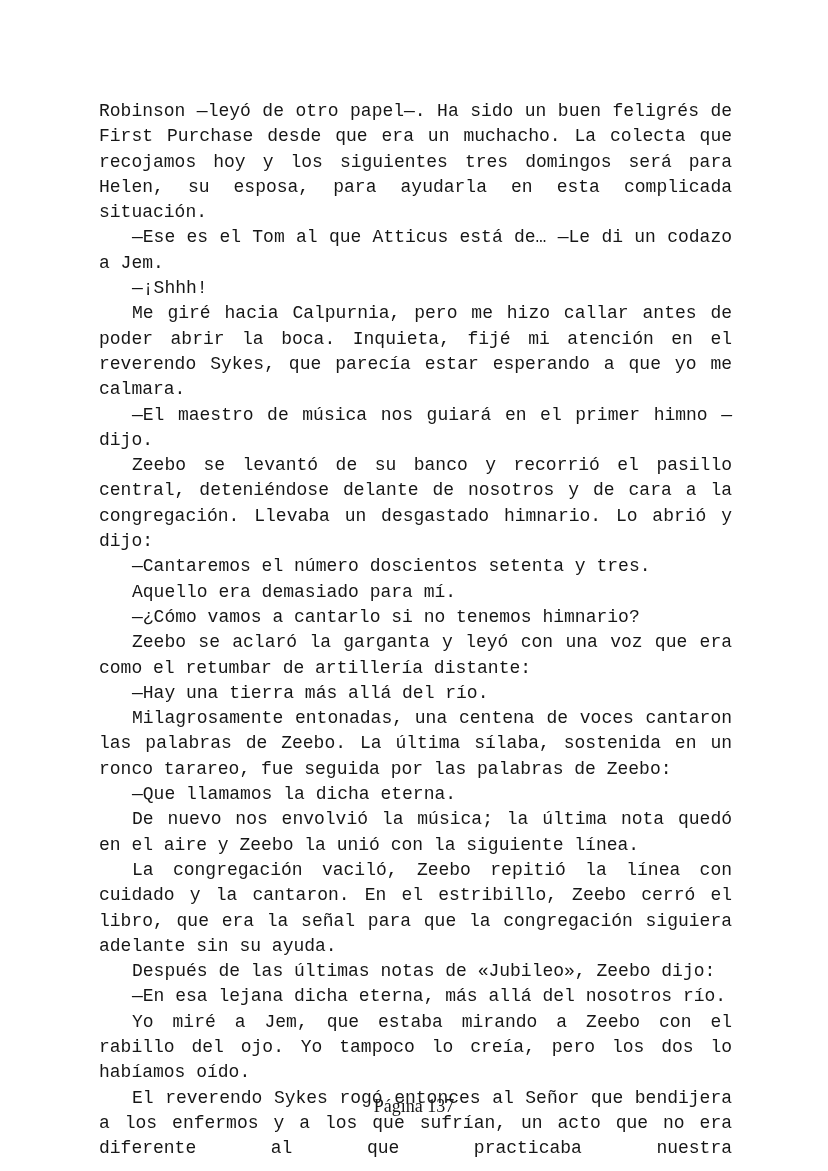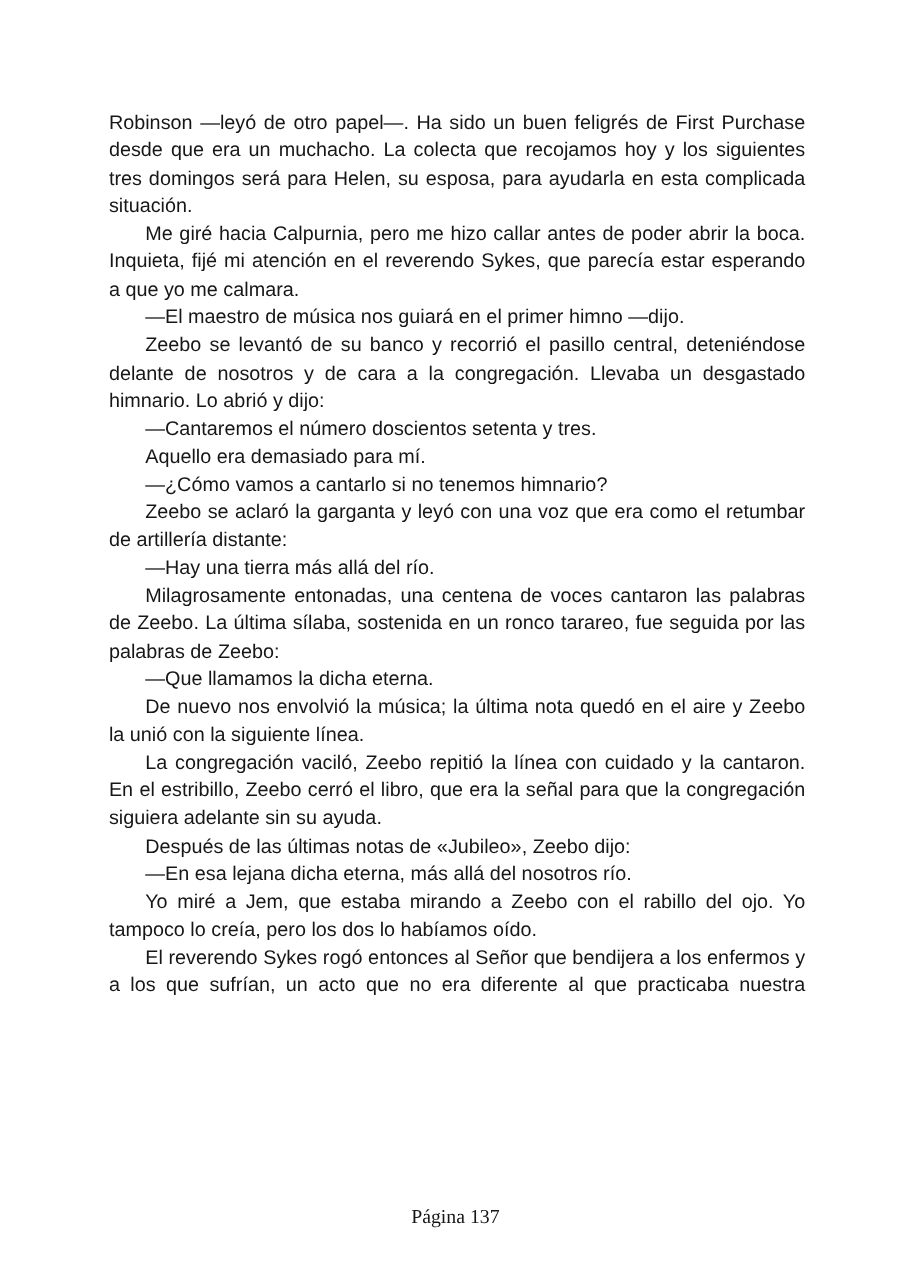--- a/index.html
+++ b/index.html
@@ -13,21 +13,21 @@
     height: 1171px;
     background: #ffffff;
     overflow: hidden;
   }
   .text-block {
     position: absolute;
     left: 99px;
     top: 99px;
     width: 633px;
     color: #161616;
-    font-family: Liberation Sans, sans-serif;
+    font-family: Liberation Mono, monospace;
     font-size: 18px;
     line-height: 25.3px;
     text-align: justify;
   }
   .text-block p {
     margin: 0;
     padding: 0;
     text-indent: 33px;
   }
   .text-block p.no-indent {
@@ -48,20 +48,22 @@
     line-height: 25px;
   }
 </style>
 </head>
 <body>
 
 <div class="page">
 
   <div class="text-block">
     <p class="no-indent">Robinson —leyó de otro papel—. Ha sido un buen feligrés de First Purchase desde que era un muchacho. La colecta que recojamos hoy y los siguientes tres domingos será para Helen, su esposa, para ayudarla en esta complicada situación.</p>
+    <p>—Ese es el Tom al que Atticus está de… —Le di un codazo a Jem.</p>
+    <p>—¡Shhh!</p>
     <p>Me giré hacia Calpurnia, pero me hizo callar antes de poder abrir la boca. Inquieta, fijé mi atención en el reverendo Sykes, que parecía estar esperando a que yo me calmara.</p>
     <p>—El maestro de música nos guiará en el primer himno —dijo.</p>
     <p>Zeebo se levantó de su banco y recorrió el pasillo central, deteniéndose delante de nosotros y de cara a la congregación. Llevaba un desgastado himnario. Lo abrió y dijo:</p>
     <p>—Cantaremos el número doscientos setenta y tres.</p>
     <p>Aquello era demasiado para mí.</p>
     <p>—¿Cómo vamos a cantarlo si no tenemos himnario?</p>
     <p>Zeebo se aclaró la garganta y leyó con una voz que era como el retumbar de artillería distante:</p>
     <p>—Hay una tierra más allá del río.</p>
     <p>Milagrosamente entonadas, una centena de voces cantaron las palabras de Zeebo. La última sílaba, sostenida en un ronco tarareo, fue seguida por las palabras de Zeebo:</p>
     <p>—Que llamamos la dicha eterna.</p>

